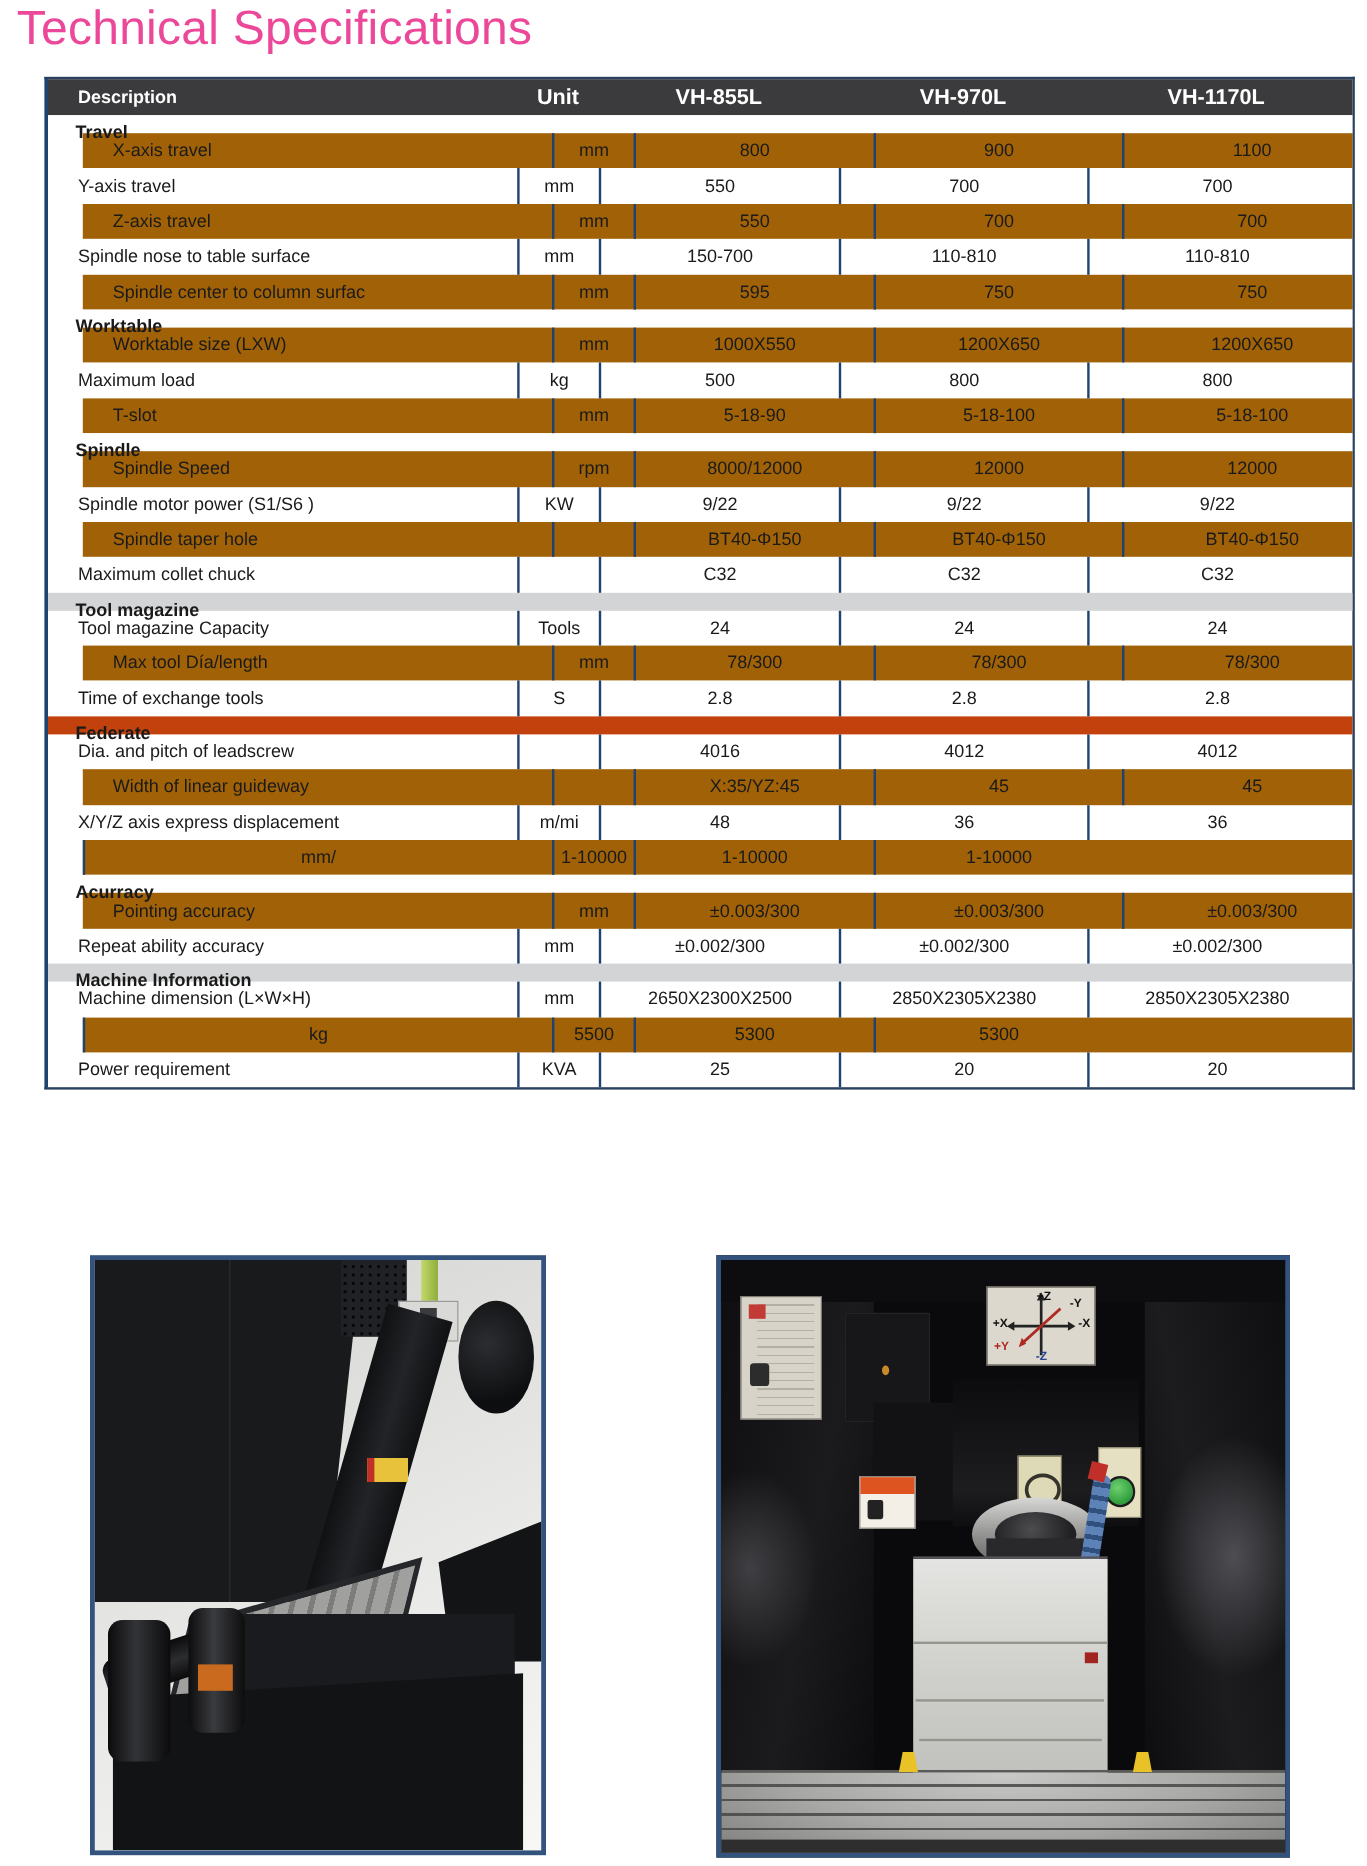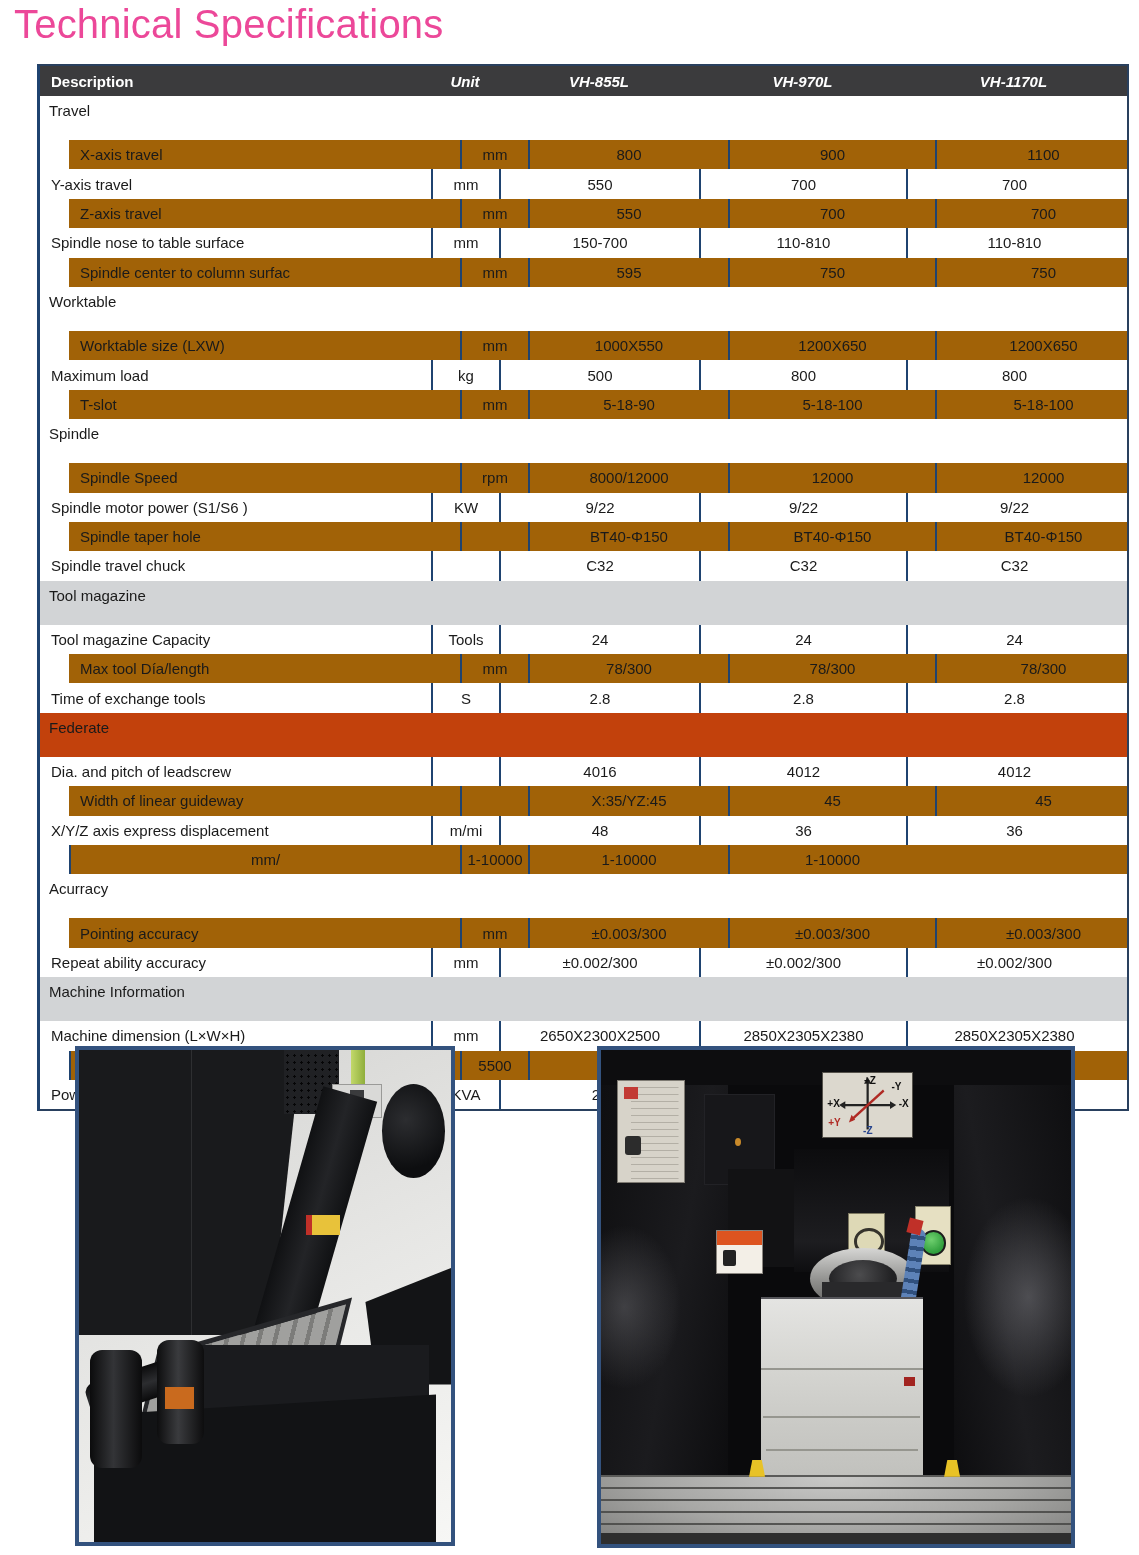--- a/index.html
+++ b/index.html
@@ -14,27 +14,27 @@
   }
   
   .spec-table{
     position:absolute;left:37px;top:64px;width:1087px;
     border:2px solid #29405e;border-left:3px solid #1f4370;
     background:#ffffff;
   }
   .trow{display:grid;grid-template-columns:391px 68px 200px 207px 215px;align-items:stretch;}
   .trow.head{background:#3b3b3d;color:#ffffff;font-weight:bold;height:30px;}
   .trow .cell{display:flex;align-items:center;font-size:15px;overflow:hidden;white-space:nowrap;}
-  .trow .c-desc{justify-content:flex-start;padding-left:11px;}
+  .trow .c-desc{justify-content:flex-start;padding-left:25px;}
   .trow .c-unit,.trow .c-val{justify-content:center;}
-  .trow.head .c-unit,.trow.head .c-val{font-size:15px;font-style:italic;}
+  .trow.head .c-unit,.trow.head .c-val{font-size:18px;}
   .body-row{height:29.4px;}
   .body-row.alt{background:#a16207;margin-left:29px;}
   .body-row .c-unit,.body-row .c-val{border-left:2px solid #1f4370;}
-  .section-row{display:block;height:44px;line-height:29.4px;font-weight:normal;font-size:15px;padding-left:9px;}
+  .section-row{display:block;height:15px;line-height:29.4px;font-weight:bold;font-size:15px;padding-left:23px;}
   
   .photo{position:absolute;border:4px solid #33527e;overflow:hidden;}
   .photo *{position:absolute;}
   #photo-left{left:75px;top:1046px;width:372px;height:492px;
     background:linear-gradient(155deg,#d3d3d1 0%,#e6e6e4 50%,#f7f7f5 100%);}
   #photo-right{left:597px;top:1046px;width:470px;height:494px;background:#0a0a0c;}
 
   
   .pl-column{left:-2%;top:-2%;width:62%;height:60%;background:#191a1c;
     clip-path:polygon(0 0,100% 0,86% 100%,0 100%);}
@@ -214,21 +214,21 @@
         <div class="cell c-val">9/22</div>
       </div>
       <div class="trow body-row alt">
         <div class="cell c-desc">Spindle taper hole</div>
         <div class="cell c-unit"></div>
         <div class="cell c-val">BT40-Φ150</div>
         <div class="cell c-val">BT40-Φ150</div>
         <div class="cell c-val">BT40-Φ150</div>
       </div>
       <div class="trow body-row">
-        <div class="cell c-desc">Spindle travel chuck</div>
+        <div class="cell c-desc">Maximum collet chuck</div>
         <div class="cell c-unit"></div>
         <div class="cell c-val">C32</div>
         <div class="cell c-val">C32</div>
         <div class="cell c-val">C32</div>
       </div>
       <div class="section-row alt" style="background: rgb(210, 212, 214);">Tool magazine</div>
       <div class="trow body-row">
         <div class="cell c-desc">Tool magazine Capacity</div>
         <div class="cell c-unit">Tools</div>
         <div class="cell c-val">24</div>

